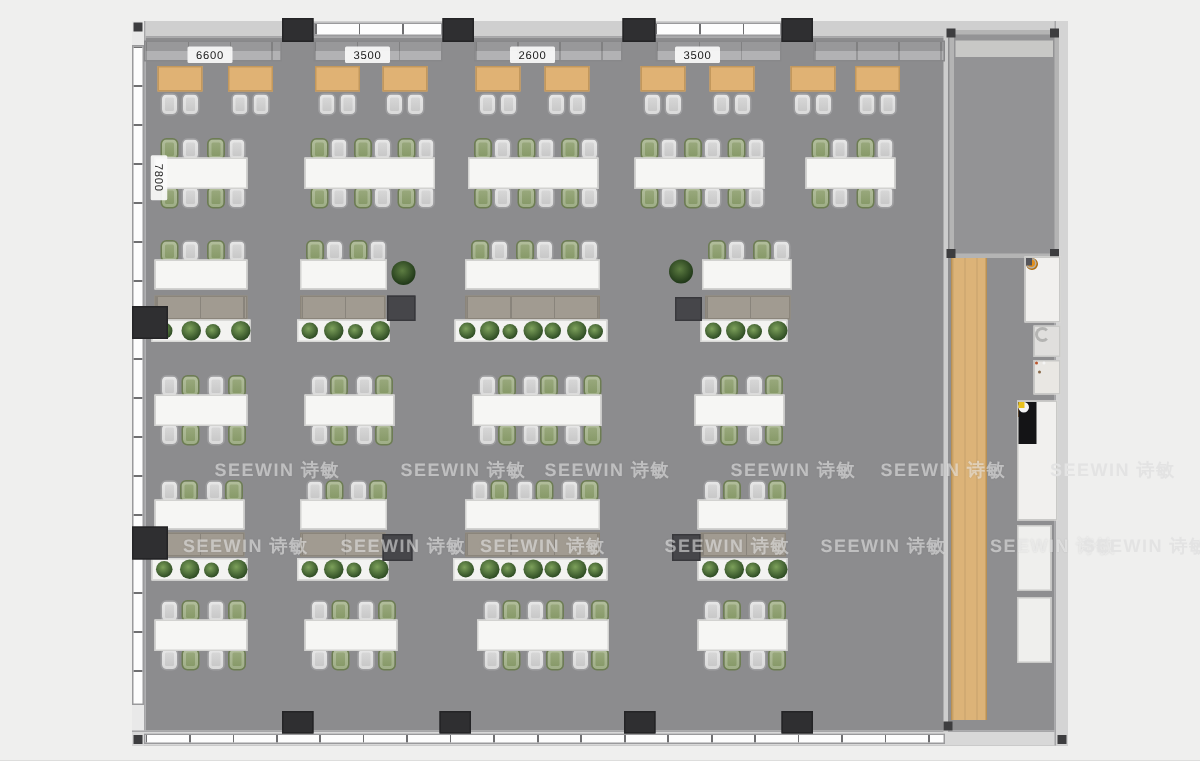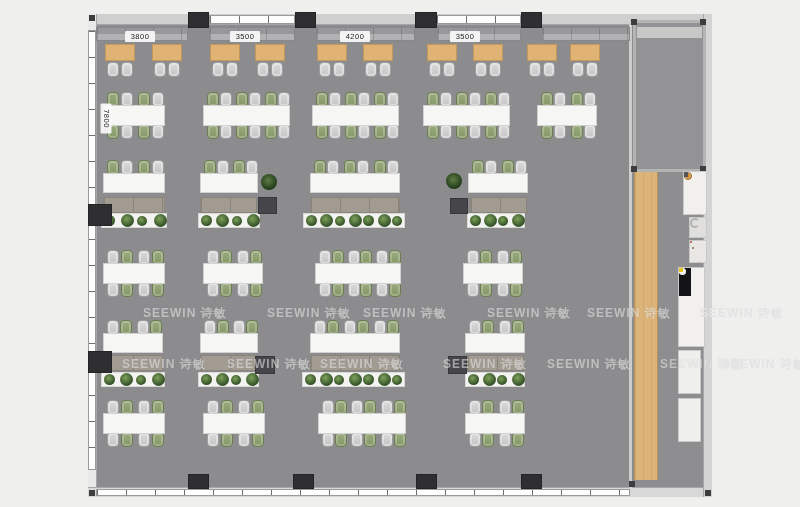--- a/index.html
+++ b/index.html
@@ -483,23 +483,23 @@
         <span class="fx-wcirc" style="left: 0px; top: 0px;"></span>
         <span class="fx-wcirc fx-wcirc2" style="left: 0px; top: 0px;"></span>
         <span class="fx-stove" style="left: 0px; top: 0px;">
           <span class="" style="left: 0px; top: 0px;"></span>
           <span class="" style="left: 0px; top: 0px;"></span>
         </span>
         <span class="fx-yellow" style="left: 0px; top: 0px;"></span>
       </div>
       <div class="fx fx-cab" style="left: 678px; top: 350px; width: 23px; height: 44px;"></div>
       <div class="fx fx-cab" style="left: 678px; top: 398px; width: 23px; height: 44px;"></div>
-      <div class="dim-label" style="left: 125px; top: 31px; width: 30px; height: 11px;">3800</div>
+      <div class="dim-label" style="left: 125px; top: 31px; width: 30px; height: 11px;">6600</div>
       <div class="dim-label" style="left: 230px; top: 31px; width: 30px; height: 11px;">3500</div>
-      <div class="dim-label" style="left: 340px; top: 31px; width: 30px; height: 11px;">4200</div>
+      <div class="dim-label" style="left: 340px; top: 31px; width: 30px; height: 11px;">2600</div>
       <div class="dim-label" style="left: 450px; top: 31px; width: 30px; height: 11px;">3500</div>
       <div class="dim-label" style="left: 91px; top: 113px; width: 30px; height: 11px; transform: rotate(90deg);">7800</div>
       <div class="wm" style="left: 143px; top: 306px;">SEEWIN 诗敏</div>
       <div class="wm" style="left: 267px; top: 306px;">SEEWIN 诗敏</div>
       <div class="wm" style="left: 363px; top: 306px;">SEEWIN 诗敏</div>
       <div class="wm" style="left: 487px; top: 306px;">SEEWIN 诗敏</div>
       <div class="wm" style="left: 587px; top: 306px;">SEEWIN 诗敏</div>
       <div class="wm wm-out" style="left: 700px; top: 306px;">SEEWIN 诗敏</div>
       <div class="wm" style="left: 122px; top: 357px;">SEEWIN 诗敏</div>
       <div class="wm" style="left: 227px; top: 357px;">SEEWIN 诗敏</div>

